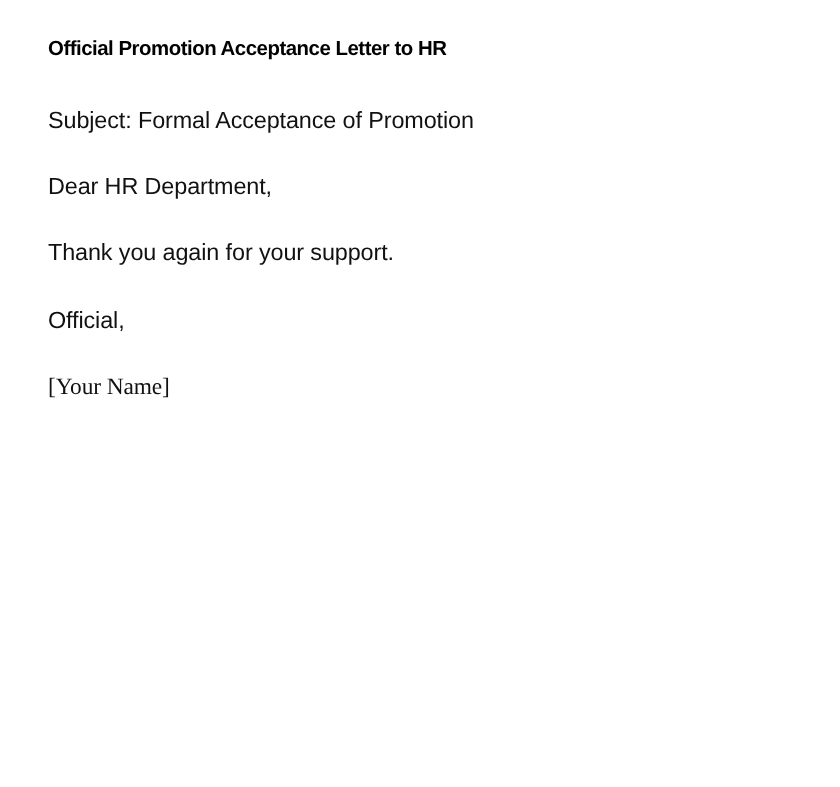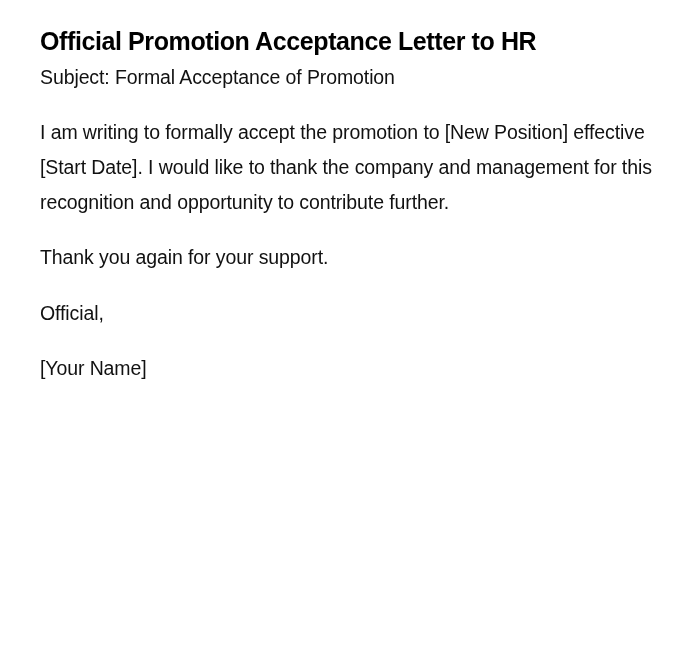--- a/index.html
+++ b/index.html
@@ -14,44 +14,44 @@
       font-family: "Liberation Sans", sans-serif;
       color: #111111;
     }
     .page {
       position: relative;
       padding: 24px 40px 0 40px;
       box-sizing: border-box;
       width: 700px;
     }
     .title {
-      font-size: 25px;
+      font-size: 17px;
       font-weight: bold;
       letter-spacing: -0.4px;
       margin: 0;
       line-height: 34px;
       color: #000000;
     }
     .para {
       font-size: 19.5px;
       line-height: 35px;
       margin: 0;
       letter-spacing: -0.1px;
     }
-    .subject { margin-top: 2px; }
+    .subject { margin-top: 26px; }
     .greeting { margin-top: 20px; }
     .body1 { margin-top: 20px; }
     .body2 { margin-top: 20px; }
     .thanks { margin-top: 20px; }
     .closing { margin-top: 21px; }
-    .signature { margin-top: 20px; }
+    .signature { margin-top: 20px; font-family: Liberation Serif, serif; }
   </style>
 </head>
 <body>
 
 <div class="page">
   <h1 class="title">Official Promotion Acceptance Letter to HR</h1>
   <p class="para subject">Subject: Formal Acceptance of Promotion</p>
-  <p class="para body1">I am writing to formally accept the promotion to [New Position] effective [Start Date]. I would like to thank the company and management for this recognition and opportunity to contribute further.</p>
+  <p class="para greeting">Dear HR Department,</p>
   <p class="para thanks">Thank you again for your support.</p>
   <p class="para closing">Official,</p>
   <p class="para signature">[Your Name]</p>
 </div>
 
 </body></html>

